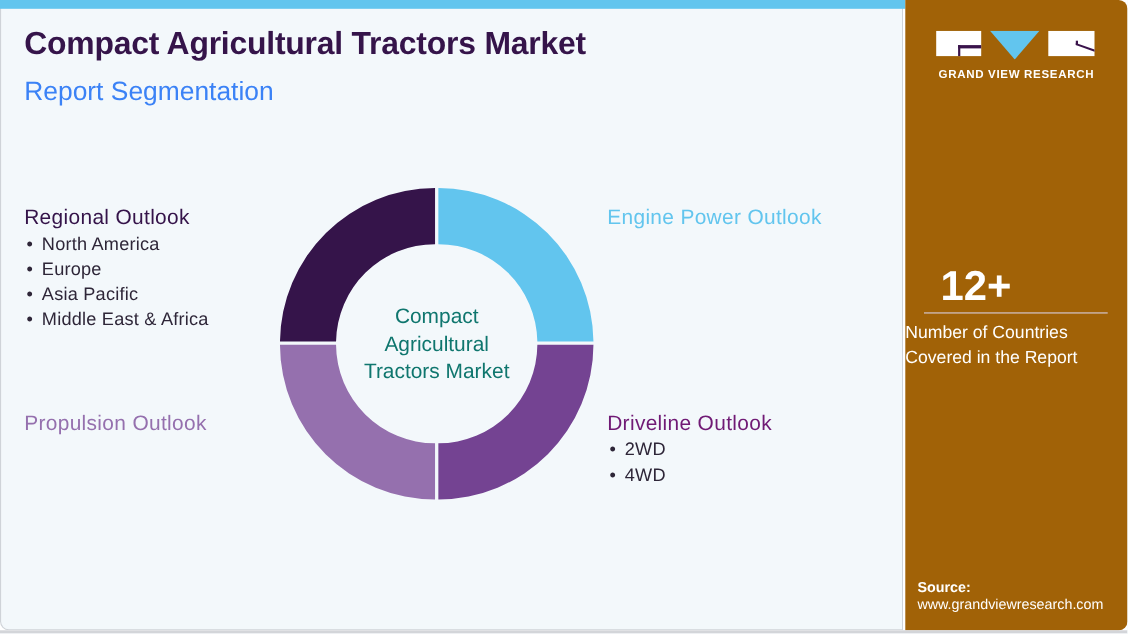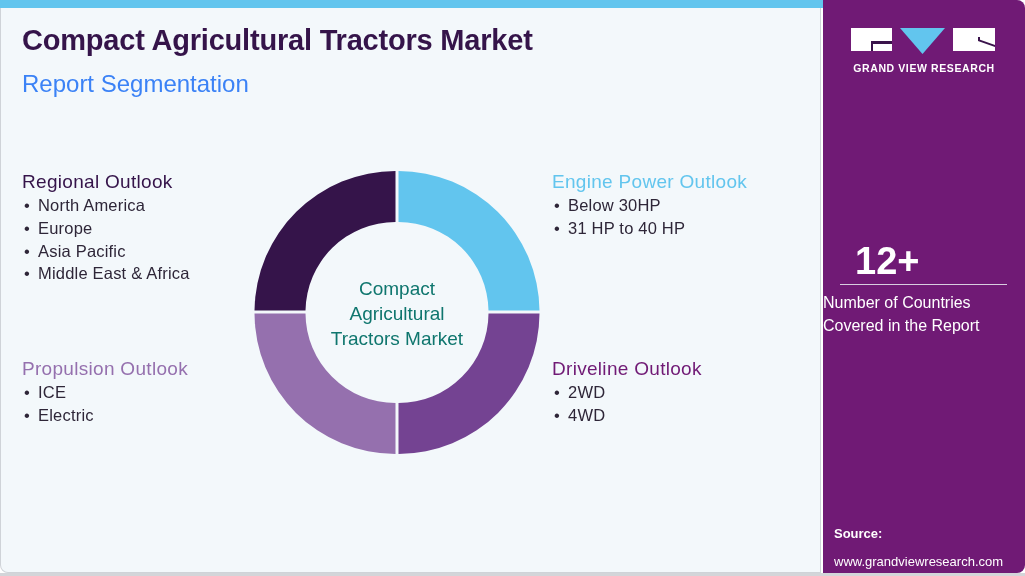--- a/index.html
+++ b/index.html
@@ -23,21 +23,21 @@
   }
   .title {
     position: absolute; left: 22px; top: 24px;
     font-size: 29px; font-weight: bold; color: #35144a;
     letter-spacing: -0.2px;
   }
   .subtitle {
     position: absolute; left: 22px; top: 70px;
     font-size: 24px; color: #3b82f6;
   }
-  .section { position: absolute; }
+  .section { position: absolute; margin-top: 17px; }
   .section h3 {
     margin: 0; font-size: 19px; font-weight: normal;
     letter-spacing: 0.3px; line-height: 24px;
   }
   .section ul { list-style: none; margin: 0; padding: 0; }
   .section li {
     font-size: 16.5px; color: #2e2638; line-height: 22.8px;
     padding-left: 2px; letter-spacing: 0.2px;
   }
   .section li .dot { display: inline-block; width: 14px; }
@@ -51,21 +51,21 @@
   .driveline h3 { color: #701a75; }
 
   .donut { position: absolute; left: 254px; top: 169px; width: 286px; height: 286px; }
   .donut-label {
     position: absolute; left: 297px; top: 276px; width: 200px;
     text-align: center; font-size: 19px; line-height: 25px; color: #0f766e;
   }
 
   .side-panel {
     position: absolute; left: 823px; top: 0; width: 202px; height: 573px;
-    background: #701a75;
+    background: #a16207;
     border-radius: 0 8px 8px 0;
   }
   .logo { position: absolute; left: 28px; top: 28px; width: 145px; height: 26px; }
   .logo-text {
     position: absolute; left: 0; top: 62px; width: 202px; text-align: center;
     font-size: 10.5px; font-weight: bold; color: #ffffff; letter-spacing: 0.6px;
   }
   .stat-value {
     position: absolute; left: 0; top: 240px; width: 218px; text-align: left;
     font-size: 38px; font-weight: bold; color: #ffffff; margin-left: 32px;
@@ -77,21 +77,21 @@
   .stat-caption {
     position: absolute; left: 0; top: 291px; width: 202px; text-align: left;
     font-size: 16px; line-height: 23px; color: #ffffff;
   }
   .source-label {
     position: absolute; left: 11px; top: 526px;
     font-size: 13px; font-weight: bold; color: #ffffff;
   }
   .source-url {
     position: absolute; left: 11px; top: 542px;
-    font-size: 13px; color: #ffffff; margin-top: 12px;
+    font-size: 13px; color: #ffffff;
   }
   .shadow-line {
     position: absolute; left: 0; top: 573px; width: 1025px; height: 3px;
     background: #d3d5d9;
   }
 </style>
 </head>
 <body>
 
 <div class="main-panel"></div>
@@ -105,32 +105,24 @@
   <ul>
     <li><span class="dot">•</span><span>North America</span></li>
     <li><span class="dot">•</span><span>Europe</span></li>
     <li><span class="dot">•</span><span>Asia Pacific</span></li>
     <li><span class="dot">•</span><span>Middle East &amp; Africa</span></li>
   </ul>
 </div>
 
 <div class="section propulsion">
   <h3>Propulsion Outlook</h3>
-  <ul>
-    <li><span class="dot">•</span><span>ICE</span></li>
-    <li><span class="dot">•</span><span>Electric</span></li>
-  </ul>
 </div>
 
 <div class="section engine">
   <h3>Engine Power Outlook</h3>
-  <ul>
-    <li><span class="dot">•</span><span>Below 30HP</span></li>
-    <li><span class="dot">•</span><span>31 HP to 40 HP</span></li>
-  </ul>
 </div>
 
 <div class="section driveline">
   <h3>Driveline Outlook</h3>
   <ul>
     <li><span class="dot">•</span><span>2WD</span></li>
     <li><span class="dot">•</span><span>4WD</span></li>
   </ul>
 </div>
 

